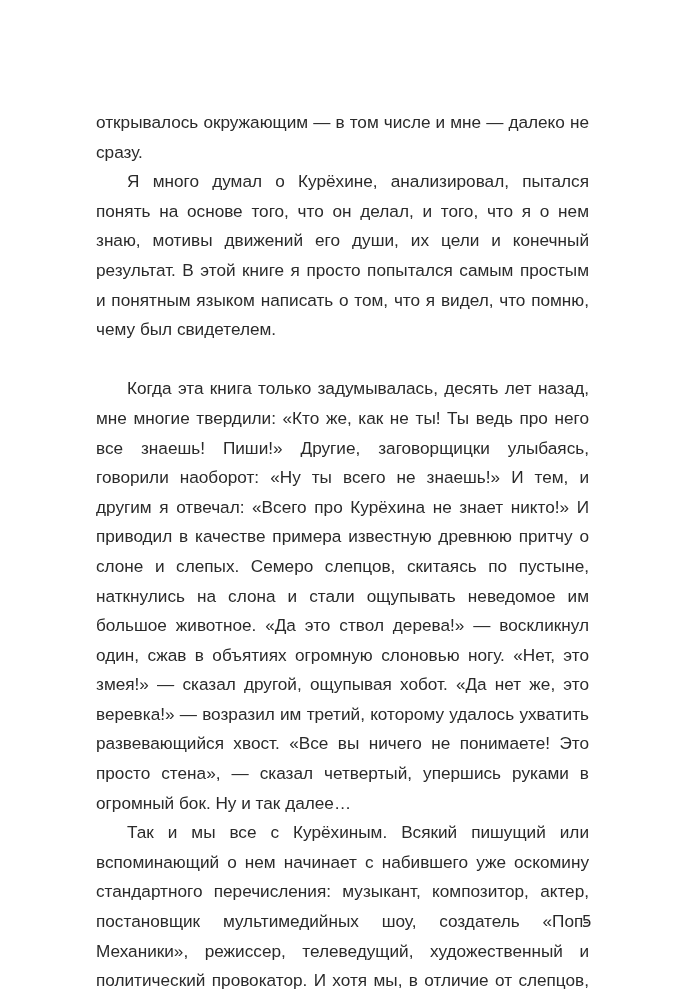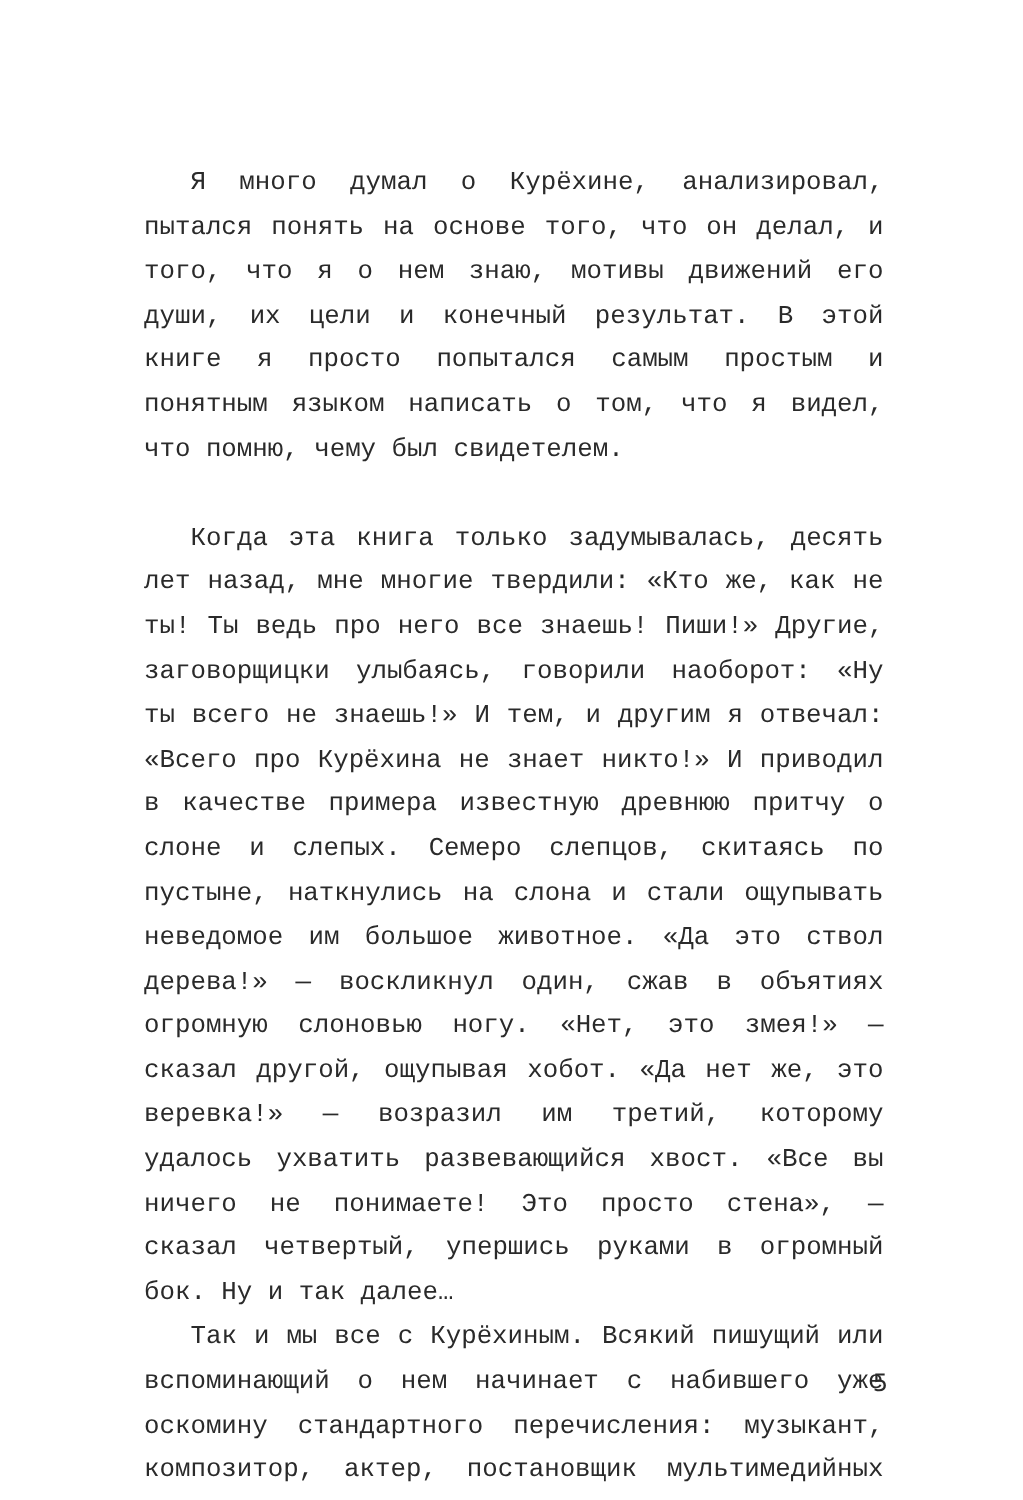--- a/index.html
+++ b/index.html
@@ -13,35 +13,36 @@
     font-size: 17.2px;
     line-height: 29.6px;
     color: #2a2a2a;
   }
   .page p {
     margin: 0;
     text-align: justify;
     text-align-last: left;
     hyphens: manual;
   }
-  .page p.indent { text-indent: 31px; font-family: Liberation Mono, monospace; }
+  .page p.indent { text-indent: 31px; }
   .page p.gap { margin-top: 29.6px; }
   .page-number {
     position: absolute;
     left: 572px;
     top: 912px;
     width: 20px;
     text-align: right;
     font-family: "DejaVu Sans", sans-serif;
     font-size: 16px;
     color: #2a2a2a;
   }
 </style>
 </head>
 <body>
 
 <div class="page">
+  <p>открывалось окружающим — в том числе и мне — далеко не сразу.</p>
   <p class="indent">Я много думал о Курёхине, анализировал, пытался понять на основе того, что он делал, и того, что я о нем знаю, мотивы движений его души, их цели и конечный результат. В этой книге я просто попытался самым простым и понятным языком написать о том, что я видел, что помню, чему был свидетелем.</p>
   <p class="indent gap">Когда эта книга только задумывалась, десять лет назад, мне многие твердили: «Кто же, как не ты! Ты ведь про него все знаешь! Пиши!» Другие, заговорщицки улыбаясь, говорили наоборот: «Ну ты всего не знаешь!» И тем, и другим я отвечал: «Всего про Курёхина не знает никто!» И приводил в качестве примера известную древнюю притчу о слоне и слепых.  Семеро слепцов, скитаясь по пустыне, наткнулись на слона и стали ощупывать неведомое им большое животное. «Да это ствол дерева!» — воскликнул один, сжав в объятиях огромную слоновью ногу. «Нет, это змея!» — сказал другой, ощупывая хобот. «Да нет же, это веревка!» — возразил им третий, которому удалось ухватить развевающийся хвост. «Все вы ничего не понимаете! Это просто стена», — сказал четвертый, упершись руками в огромный бок. Ну и так далее…</p>
   <p class="indent">Так и мы все с Курёхиным. Всякий пишущий или вспоминающий о нем начинает с набившего уже оскомину стандартного перечисления: музыкант, композитор, актер, постановщик мультимедийных шоу, создатель «Поп-Механики», режиссер, телеведущий, художественный и политический провокатор. И хотя мы, в отличие от слепцов, видим, казалось бы, всю фигуру, которая теперь уже не скрывается за своими острыми, язвительными и бесконечно смешными интервью, понять ее, тем не менее, и сегодня, спустя почти четверть века после курёхинского ухода, не многим проще, чем это было при его жизни.</p>
 </div>
 
 <div class="page-number">5</div>
 
 </body></html>

